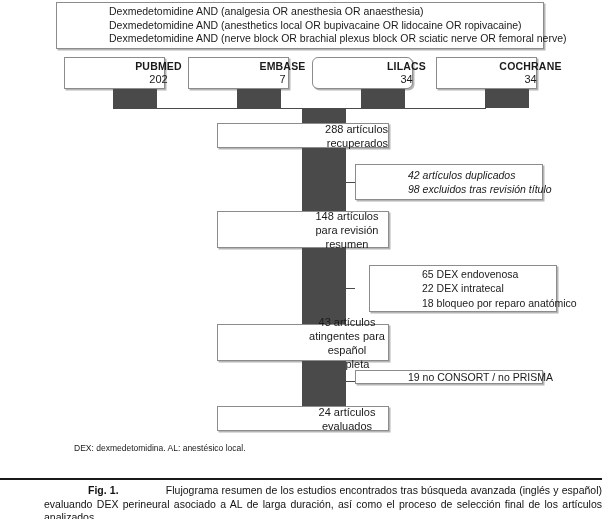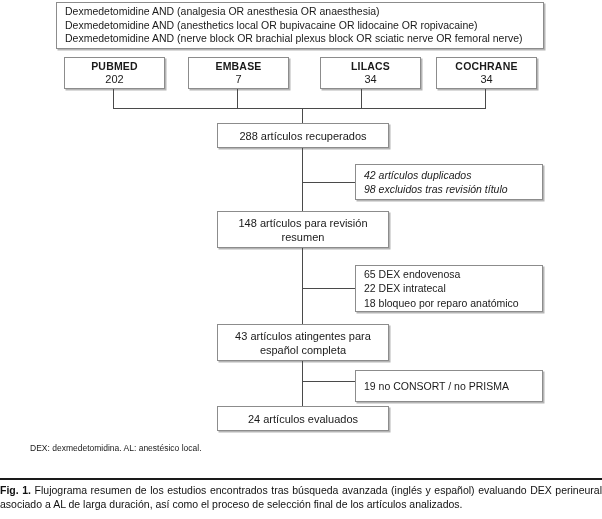--- a/index.html
+++ b/index.html
@@ -1,15 +1,15 @@
 <!DOCTYPE html>
 <html><head>
 <meta charset="utf-8">
 <style>
-  * { box-sizing: border-box; }
+  * { box-sizing: border-box; padding-left: 44px; }
   html, body {
     margin: 0; padding: 0;
     background: #ffffff;
   }
   body {
     width: 602px; height: 519px;
     font-family: "Liberation Sans", sans-serif;
     color: #1a1a1a;
     position: relative;
     overflow: hidden;
@@ -122,21 +122,21 @@
   </div>
 
   <div class="box center dbbox" style="left:64px;">
     <div class="dbname">PUBMED</div>
     <div class="dbcount">202</div>
   </div>
   <div class="box center dbbox" style="left:188px;">
     <div class="dbname">EMBASE</div>
     <div class="dbcount">7</div>
   </div>
-  <div class="box center dbbox" style="left:320px;">
+  <div class="box center dbbox" style="left:312px;border-radius:6px;">
     <div class="dbname">LILACS</div>
     <div class="dbcount">34</div>
   </div>
   <div class="box center dbbox" style="left:436px;">
     <div class="dbname">COCHRANE</div>
     <div class="dbcount">34</div>
   </div>
 
   <div class="line vline" style="left:113px; top:89px;  height:19px;"></div>
   <div class="line vline" style="left:237px; top:89px;  height:19px;"></div>
@@ -160,35 +160,35 @@
   </div>
 
   <div class="box center" style="left:217px; top:211px; width:172px; height:37px;">
     <div class="mainbox-text">148 artículos para revisión</div>
     <div class="mainbox-text">resumen</div>
   </div>
 
   <div class="line vline" style="left:302px; top:248px; height:78px;"></div>
   <div class="line hline" style="left:302px; top:288px; width:53px;"></div>
 
-  <div class="box leftal" style="left:355px; top:265px; width:188px; height:47px;">
+  <div class="box leftal" style="left:369px; top:265px; width:188px; height:47px;">
     <div class="sidebox-text">65 DEX endovenosa</div>
     <div class="sidebox-text">22 DEX intratecal</div>
     <div class="sidebox-text">18 bloqueo por reparo anatómico</div>
   </div>
 
   <div class="box center" style="left:217px; top:324px; width:172px; height:37px;">
     <div class="mainbox-text">43 artículos atingentes para</div>
     <div class="mainbox-text">español completa</div>
   </div>
 
   <div class="line vline" style="left:302px; top:361px; height:45px;"></div>
   <div class="line hline" style="left:302px; top:381px; width:53px;"></div>
 
-  <div class="box leftal" style="left:355px; top:370px; width:188px; height:32px;">
+  <div class="box leftal" style="left:355px; top:370px; width:188px; height:14px;">
     <div class="sidebox-text">19 no CONSORT / no PRISMA</div>
   </div>
 
   <div class="box center" style="left:217px; top:406px; width:172px; height:25px;">
     <div class="mainbox-text">24 artículos evaluados</div>
   </div>
 
   <div id="footnote">DEX: dexmedetomidina. AL: anestésico local.</div>
 
   <div id="caption-rule"></div>

